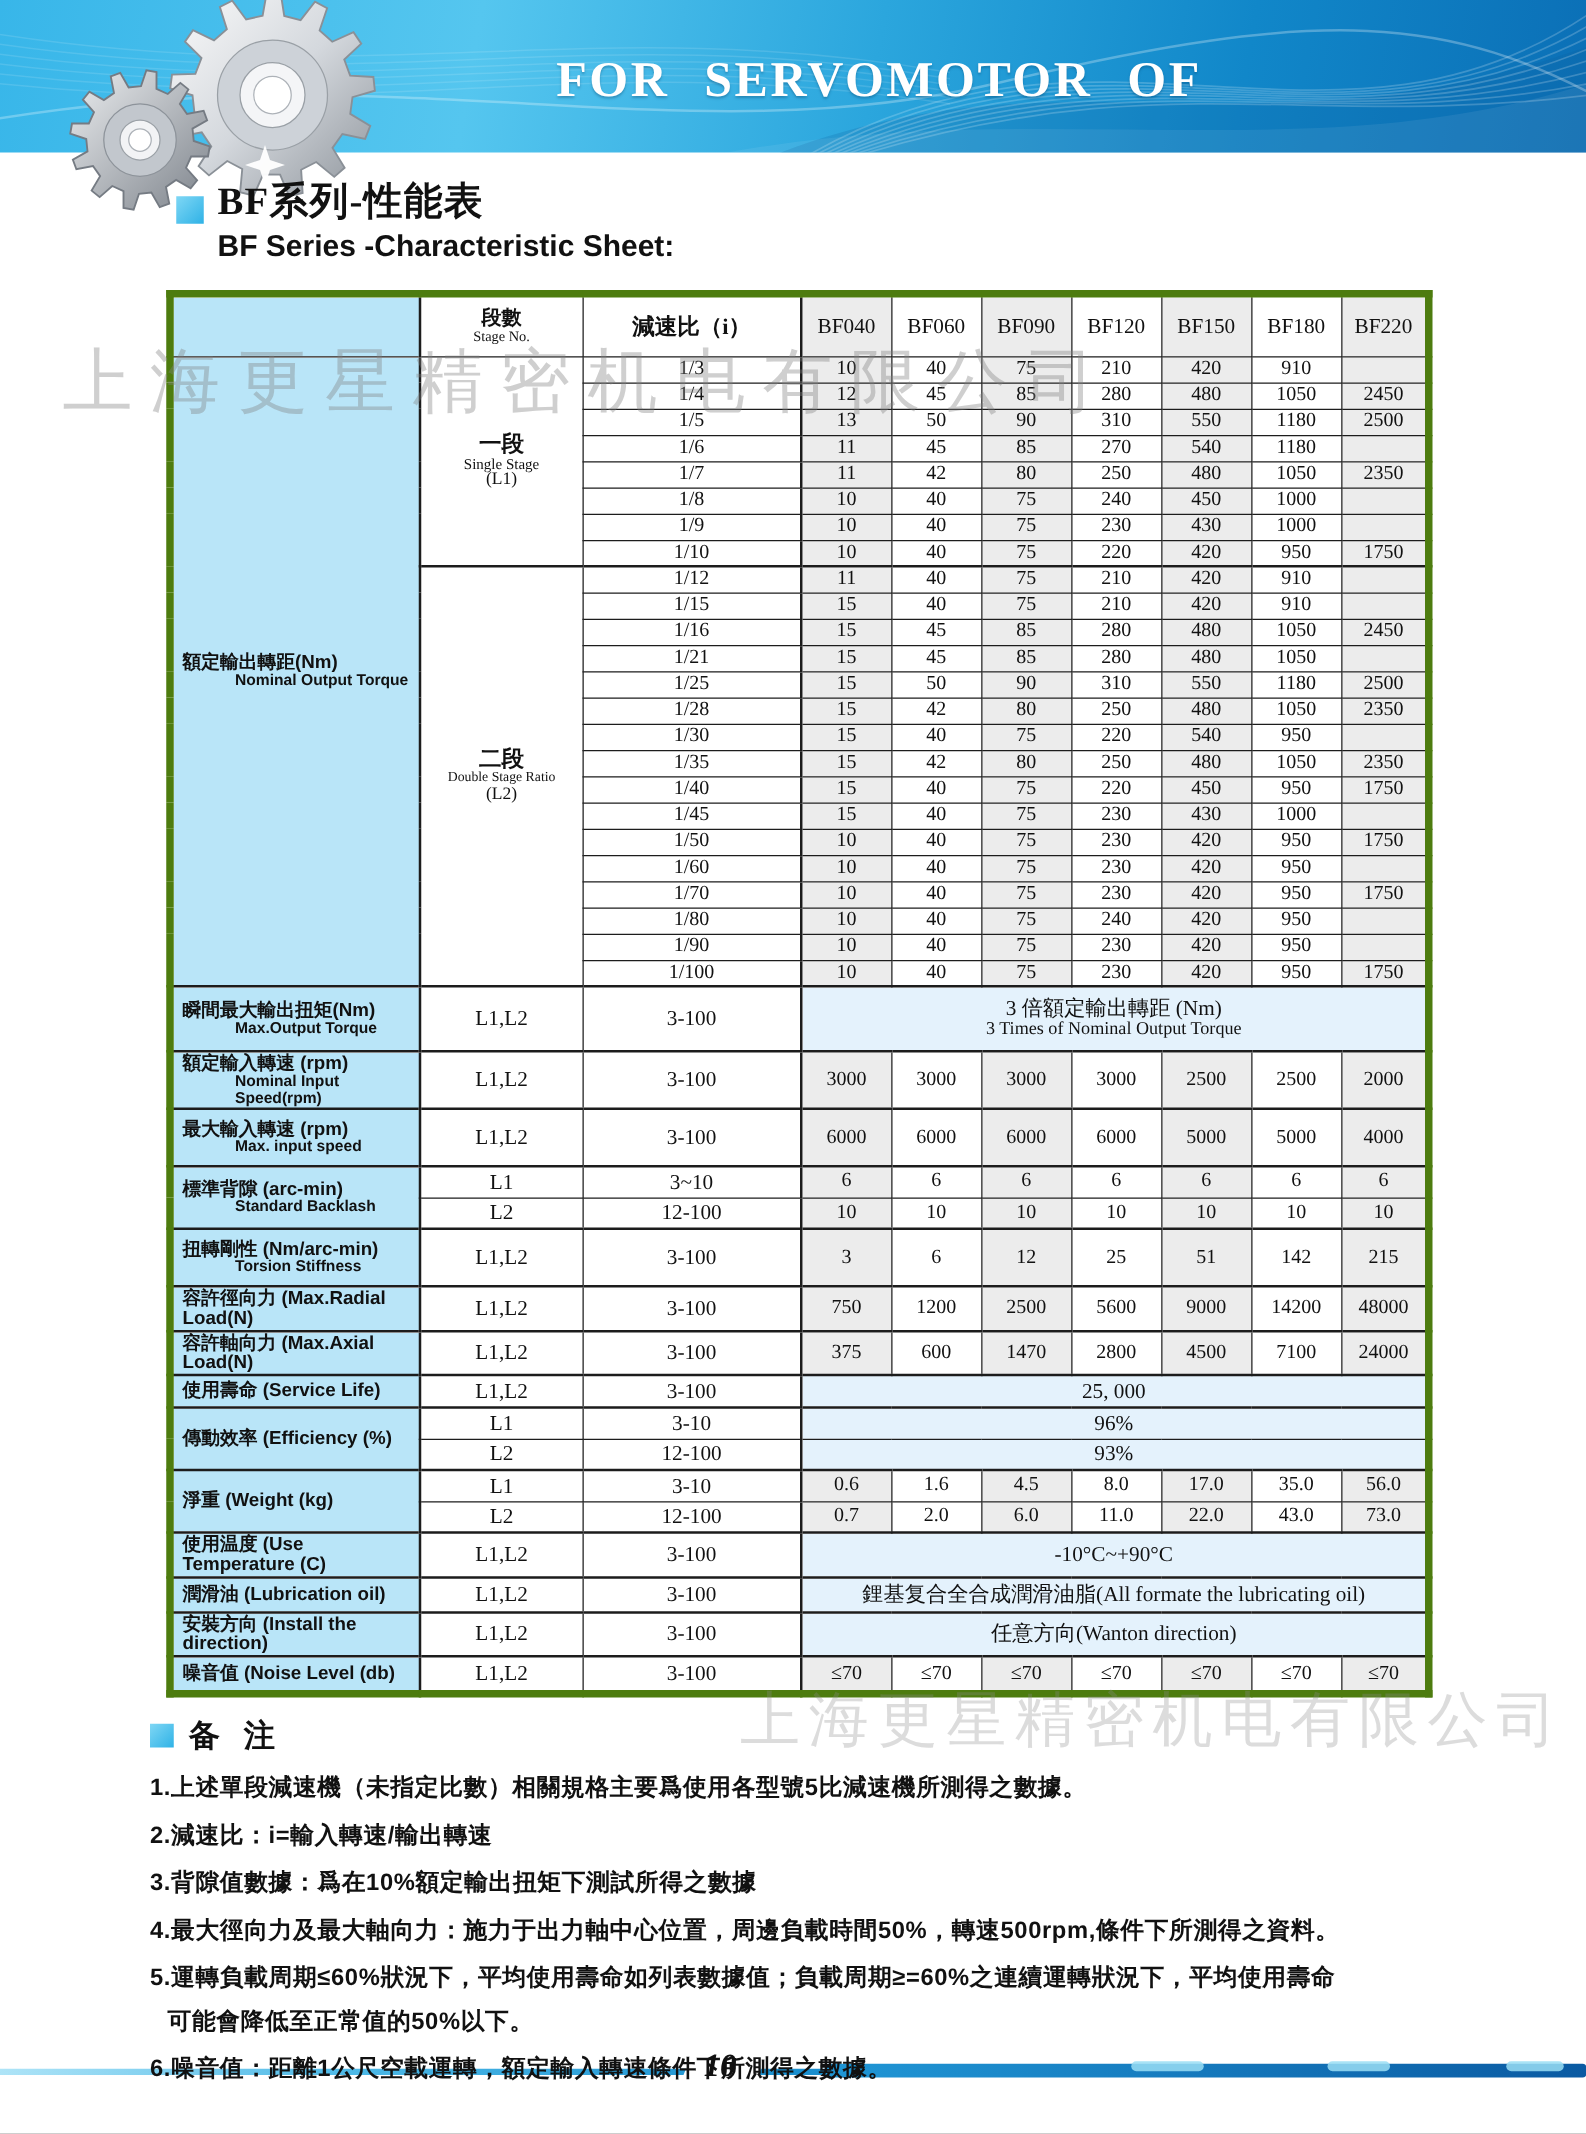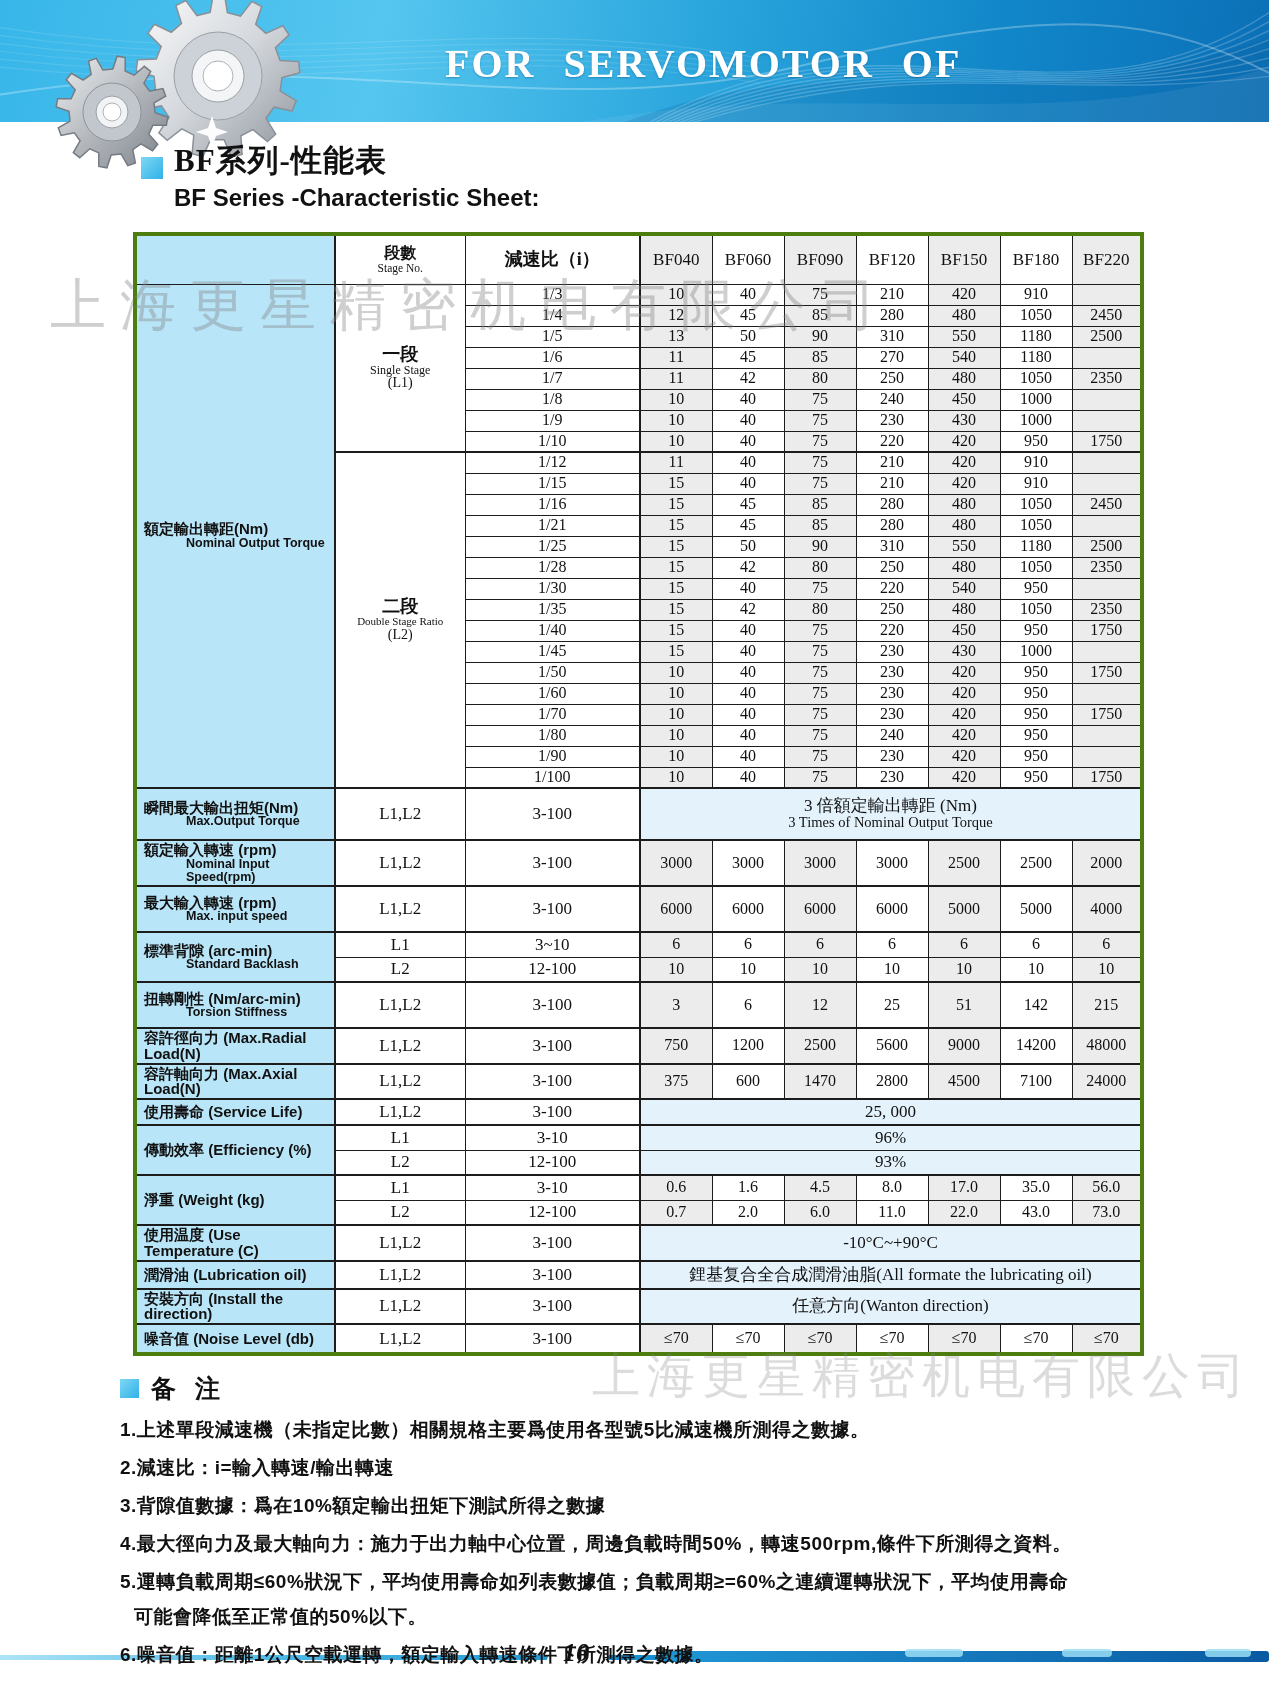--- a/index.html
+++ b/index.html
@@ -44,21 +44,21 @@
   td.shade{background:var(--shade-bg);}
   td.first-data{border-left-width:2px;}
   td.ratio-right{border-right-width:2px;}
   td.thick-top{border-top-width:2px;}
   td.stage-cell .zh{font-size:18px;font-family:Liberation Sans, sans-serif;font-weight:600;}
   td.stage-cell .en{font-size:12px;}
   td.stage-cell .code{font-size:14px;}
   td.span-cell{background:var(--span-bg);font-size:17px;}
   td.span-cell .l2{font-size:14.5px;}
   td.rng{font-size:17px;}
-  table{border:4px solid #4d7c0f;}
+  table{border:6px solid #4d7c0f;}
 
   
   #notes{position:absolute;left:120px;top:1372px;width:1060px;z-index:10;}
   #notes-head{display:flex;align-items:center;gap:12px;font-size:25px;font-weight:bold;letter-spacing:6px;}
   #notes-bullet{width:19px;height:19px;background:linear-gradient(135deg,#7fd7f5,#2fb2e6);}
   .note-line{font-size:19px;font-weight:bold;margin-top:12px;letter-spacing:.5px;}
   .note-line.indent{padding-left:14px;margin-top:9px;}
 
   
   #footer-line{position:absolute;left:0;top:1655px;width:1269px;height:5px;

